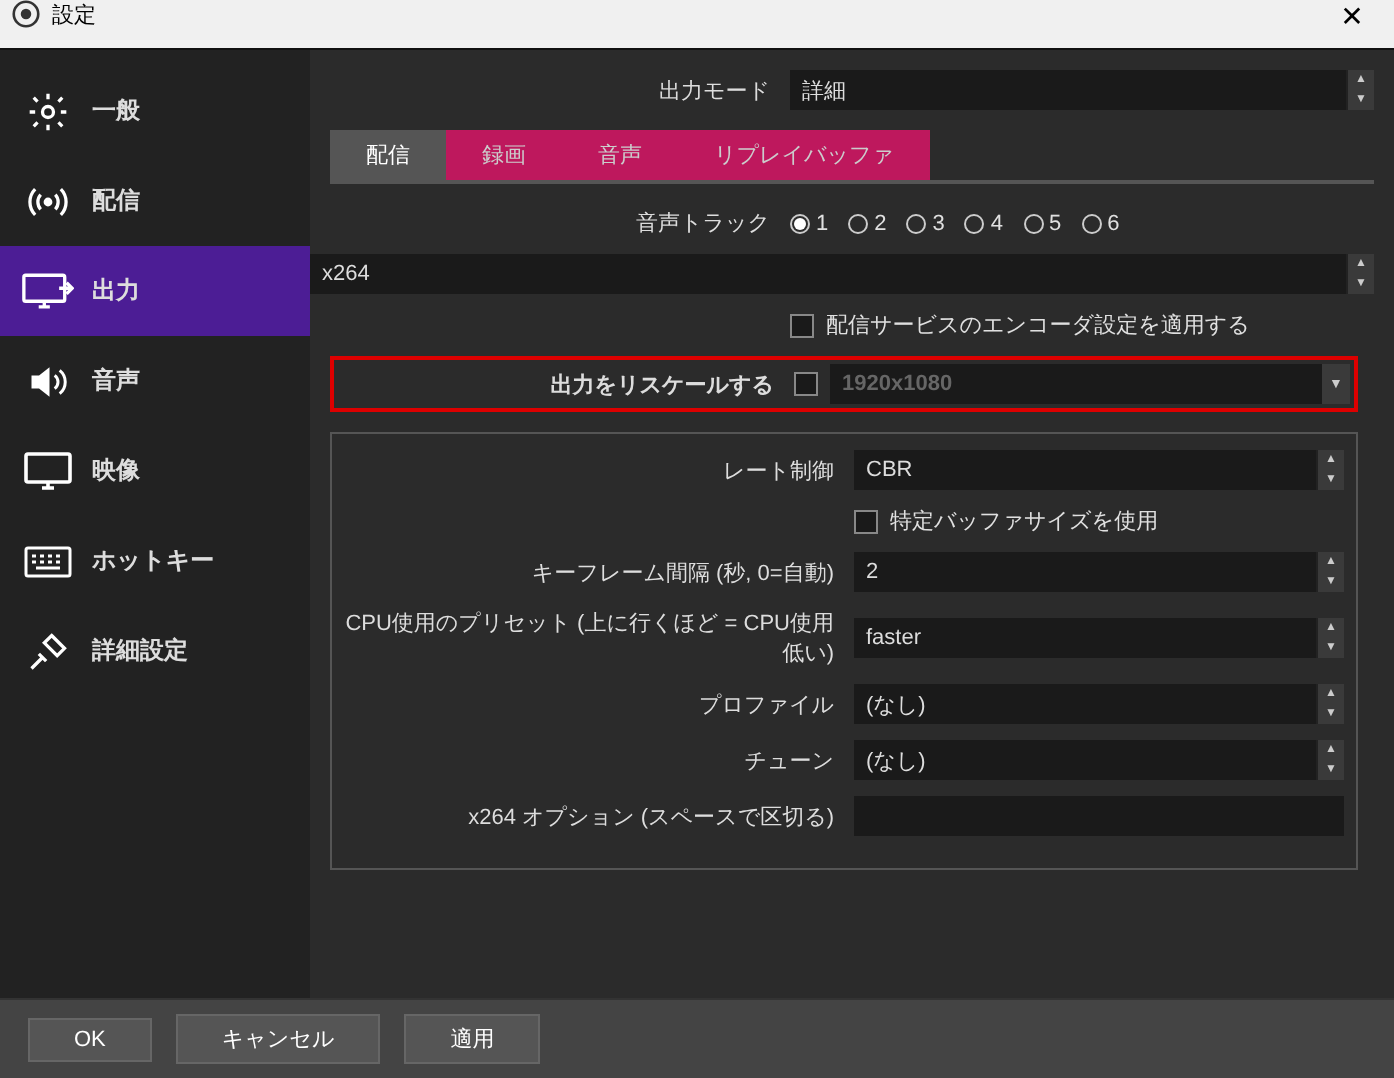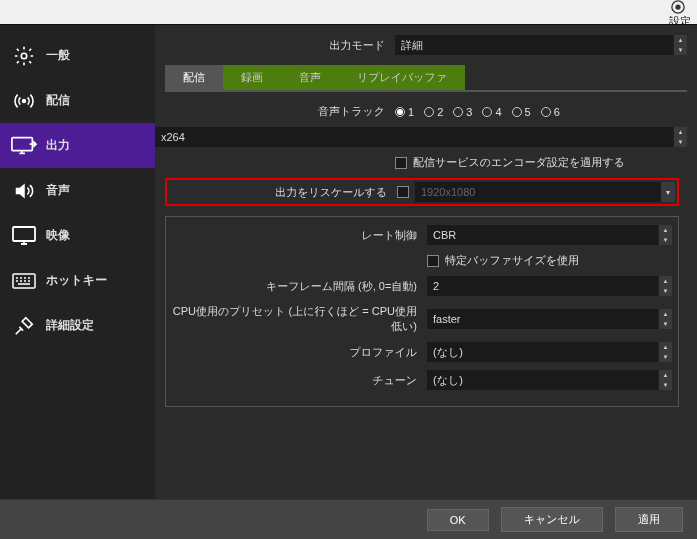--- a/index.html
+++ b/index.html
@@ -1,18 +1,18 @@
 <!DOCTYPE html>
 <html><head>
 <meta charset="utf-8">
 <style>
 * { box-sizing: border-box; margin: 0; padding: 0; font-family: "Meiryo", "MS PGothic", sans-serif; }
 body { background: #1e1e1e; color: #e0e0e0; font-size: 11px; width: 697px; height: 539px; overflow: hidden; }
 
-.titlebar { height: 24px; background: #f0f0f0; display: flex; align-items: flex-end; padding: 0 6px; color: #000; flex-direction: column; }
+.titlebar { height: 24px; background: #f0f0f0; display: flex; align-items: flex-start; padding: 0 6px; color: #000; }
 .titlebar .obs-ico { width: 14px; height: 14px; margin-right: 6px; }
 .titlebar .title { flex: 1; font-size: 11px; }
 .titlebar .close { width: 30px; text-align: center; font-size: 14px; cursor: pointer; }
 
 .main { display: flex; height: 475px; background: #2b2b2b; border-top: 1px solid #111; }
 
 .sidebar { width: 155px; background: #222; display: flex; flex-direction: column; padding-top: 8px; }
 .side-item { display: flex; align-items: center; height: 45px; padding: 0 10px; color: #ddd; cursor: pointer; }
 .side-item.active { background: #4c1d95; }
 .side-item .ico { width: 28px; height: 24px; display: flex; align-items: center; justify-content: center; margin-right: 8px; }
@@ -27,35 +27,35 @@
 
 .select { flex: 1; background: #1a1a1a; color: #ddd; border: none; height: 20px; padding: 0 6px; font-size: 11px; display: flex; align-items: center; }
 .select-wrap { flex: 1; display: flex; border-radius: 10px; }
 .spin { width: 14px; background: #3a3a3a; display: flex; flex-direction: column; }
 .spin div { flex: 1; display: flex; align-items: center; justify-content: center; font-size: 6px; color: #ccc; border-left: 1px solid #222; }
 .drop { width: 14px; background: #3a3a3a; display: flex; align-items: center; justify-content: center; font-size: 7px; color: #ccc; }
 
 .input { flex: 1; background: #1a1a1a; color: #888; border: none; height: 20px; padding: 0 6px; font-size: 11px; }
 
 .tabs { display: flex; border-bottom: 2px solid #555; margin: 10px 0 12px 0; margin-left: 10px; }
-.tab { padding: 5px 18px; background: #4d7c0f; color: #ccc; cursor: pointer; font-size: 11px; }
+.tab { padding: 5px 18px; background: #be185d; color: #ccc; cursor: pointer; font-size: 11px; }
 .tab.active { background: #555; color: #fff; }
 
 .chk { width: 12px; height: 12px; border: 1px solid #888; background: #1a1a1a; display: inline-block; flex-shrink: 0; }
 .radio { width: 10px; height: 10px; border: 1px solid #ccc; border-radius: 50%; display: inline-block; flex-shrink: 0; position: relative; }
 .radio.on::after { content: ""; position: absolute; inset: 1px; background: #fff; border-radius: 50%; }
 
 .tracks { display: flex; gap: 10px; align-items: center; }
 .tracks label { display: flex; align-items: center; gap: 3px; font-size: 11px; }
 
-.highlight { border: 2px solid #d00; padding: 2px; }
+.highlight { border: 2px solid #d00; padding: 2px; font-weight: bold; }
 
 .groupbox { border: 1px solid #555; margin: 10px 8px 0 10px; padding: 8px 6px; }
 
-.footer { height: 40px; background: #444; display: flex; align-items: center; justify-content: flex-end; gap: 12px; padding: 0 14px; border-top: 1px solid #333; }
+.footer { height: 40px; background: #444; display: flex; align-items: center; gap: 12px; padding: 0 14px; border-top: 1px solid #333; }
 .btn { background: #555; color: #fff; border: 1px solid #666; padding: 4px 22px; font-size: 11px; cursor: pointer; }
 
 svg { stroke: #fff; fill: none; }
 </style>
 </head>
 <body>
 
 <div class="titlebar">
   <span class="obs-ico">
     <svg viewBox="0 0 16 16">
@@ -279,20 +279,26 @@
         <div class="ctrl">
             <div class="select-wrap">
               <div class="select">(なし)</div>
               <div class="spin">
                 <div>▲</div>
                 <div>▼</div>
               </div>
             </div>
           </div>
       </div>
+      <div class="row">
+        <div class="lab2">x264 オプション (スペースで区切る)</div>
+        <div class="ctrl">
+            <input class="input" value="" style="">
+          </div>
+      </div>
     </div>
   </div>
 </div>
 
 <div class="footer">
   <button class="btn">OK</button>
   <button class="btn">キャンセル</button>
   <button class="btn">適用</button>
 </div>
 

